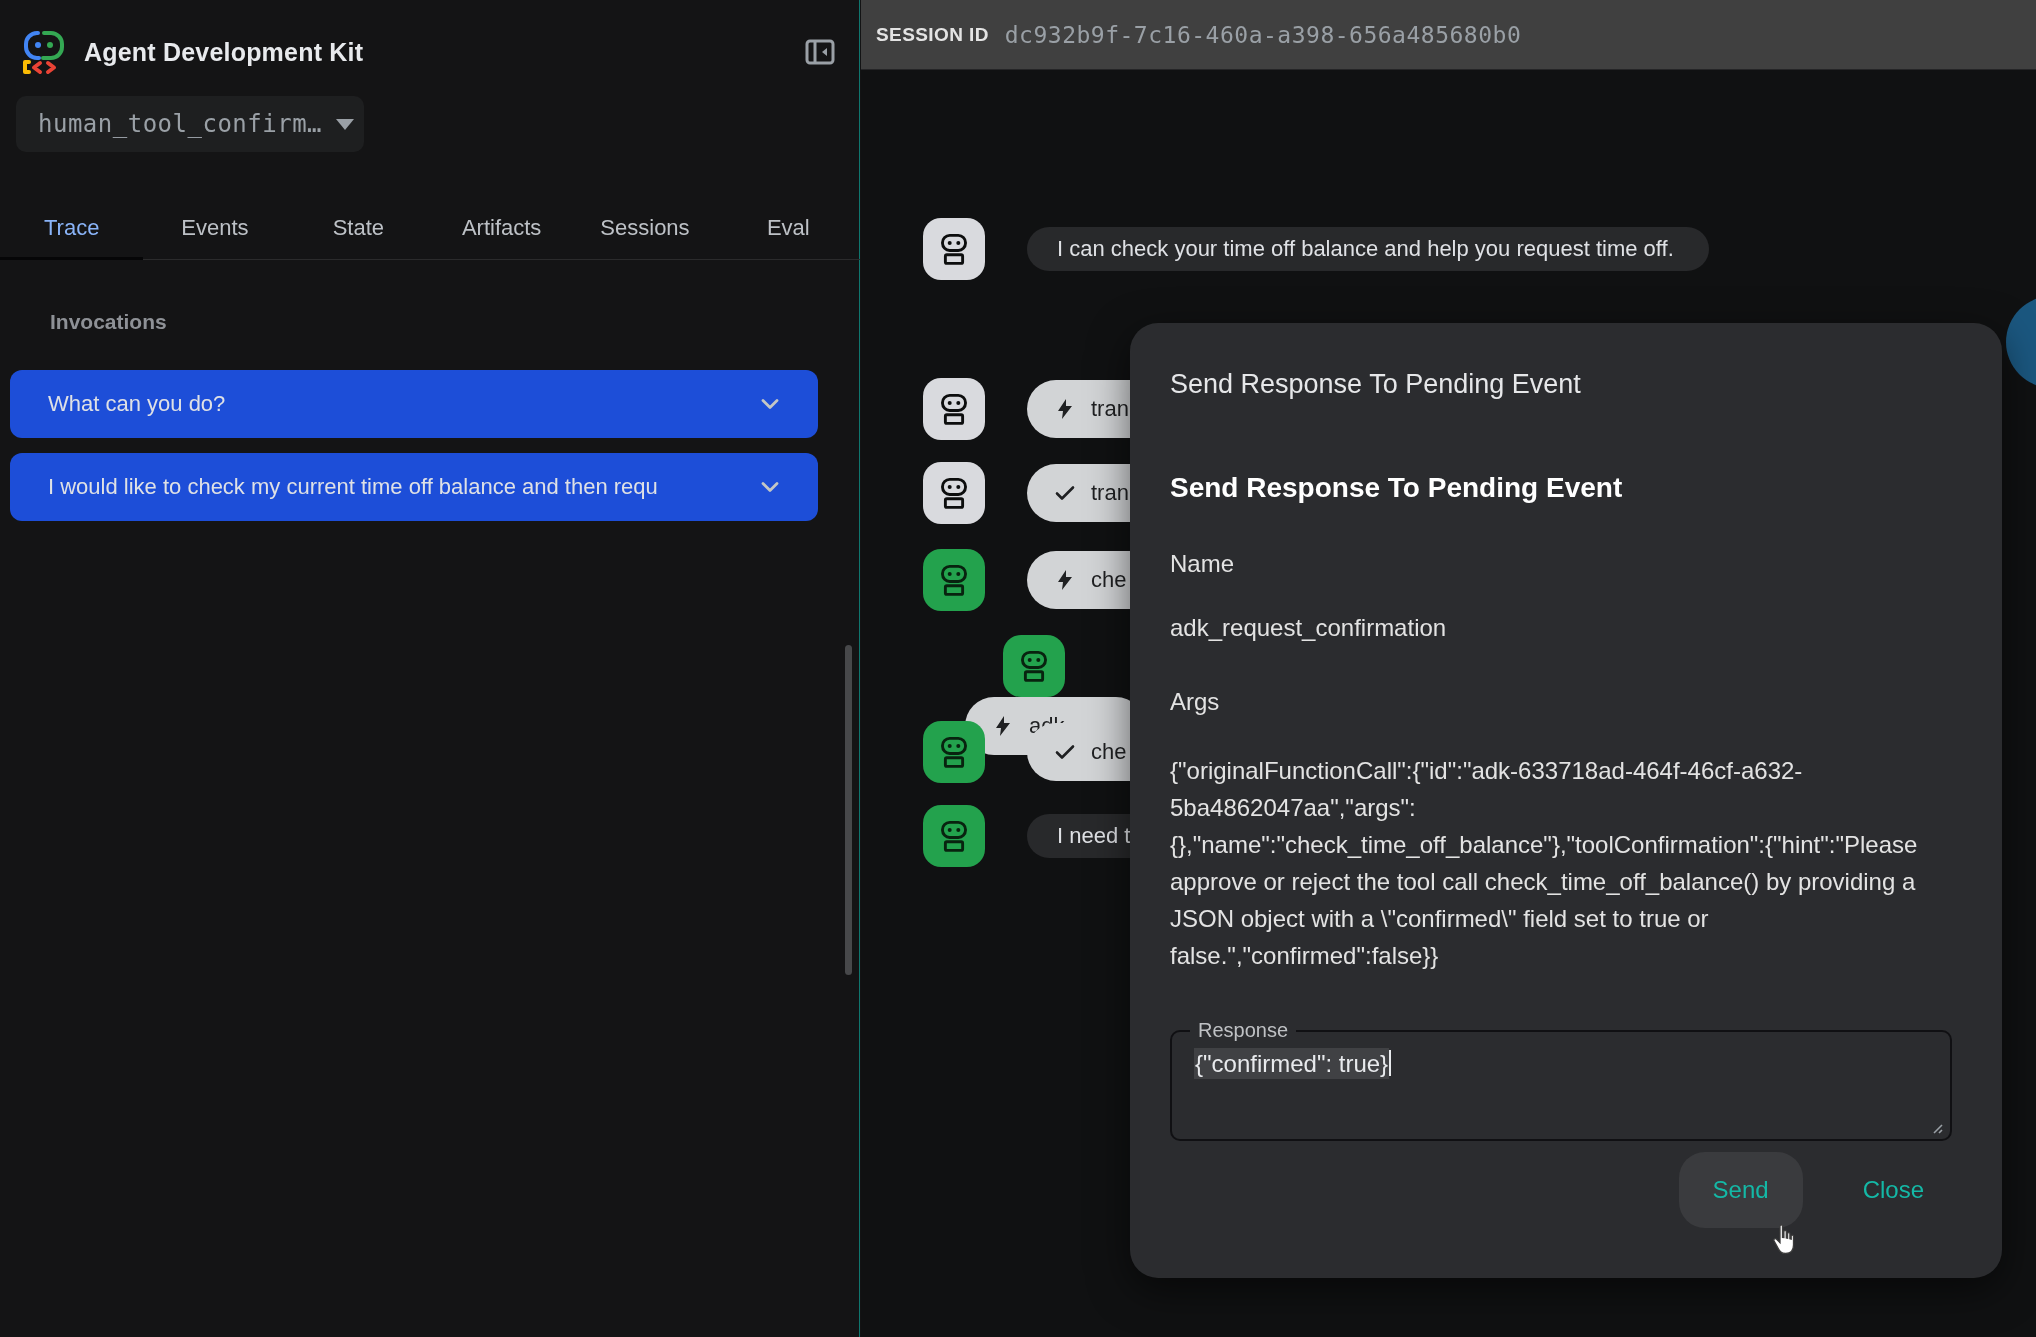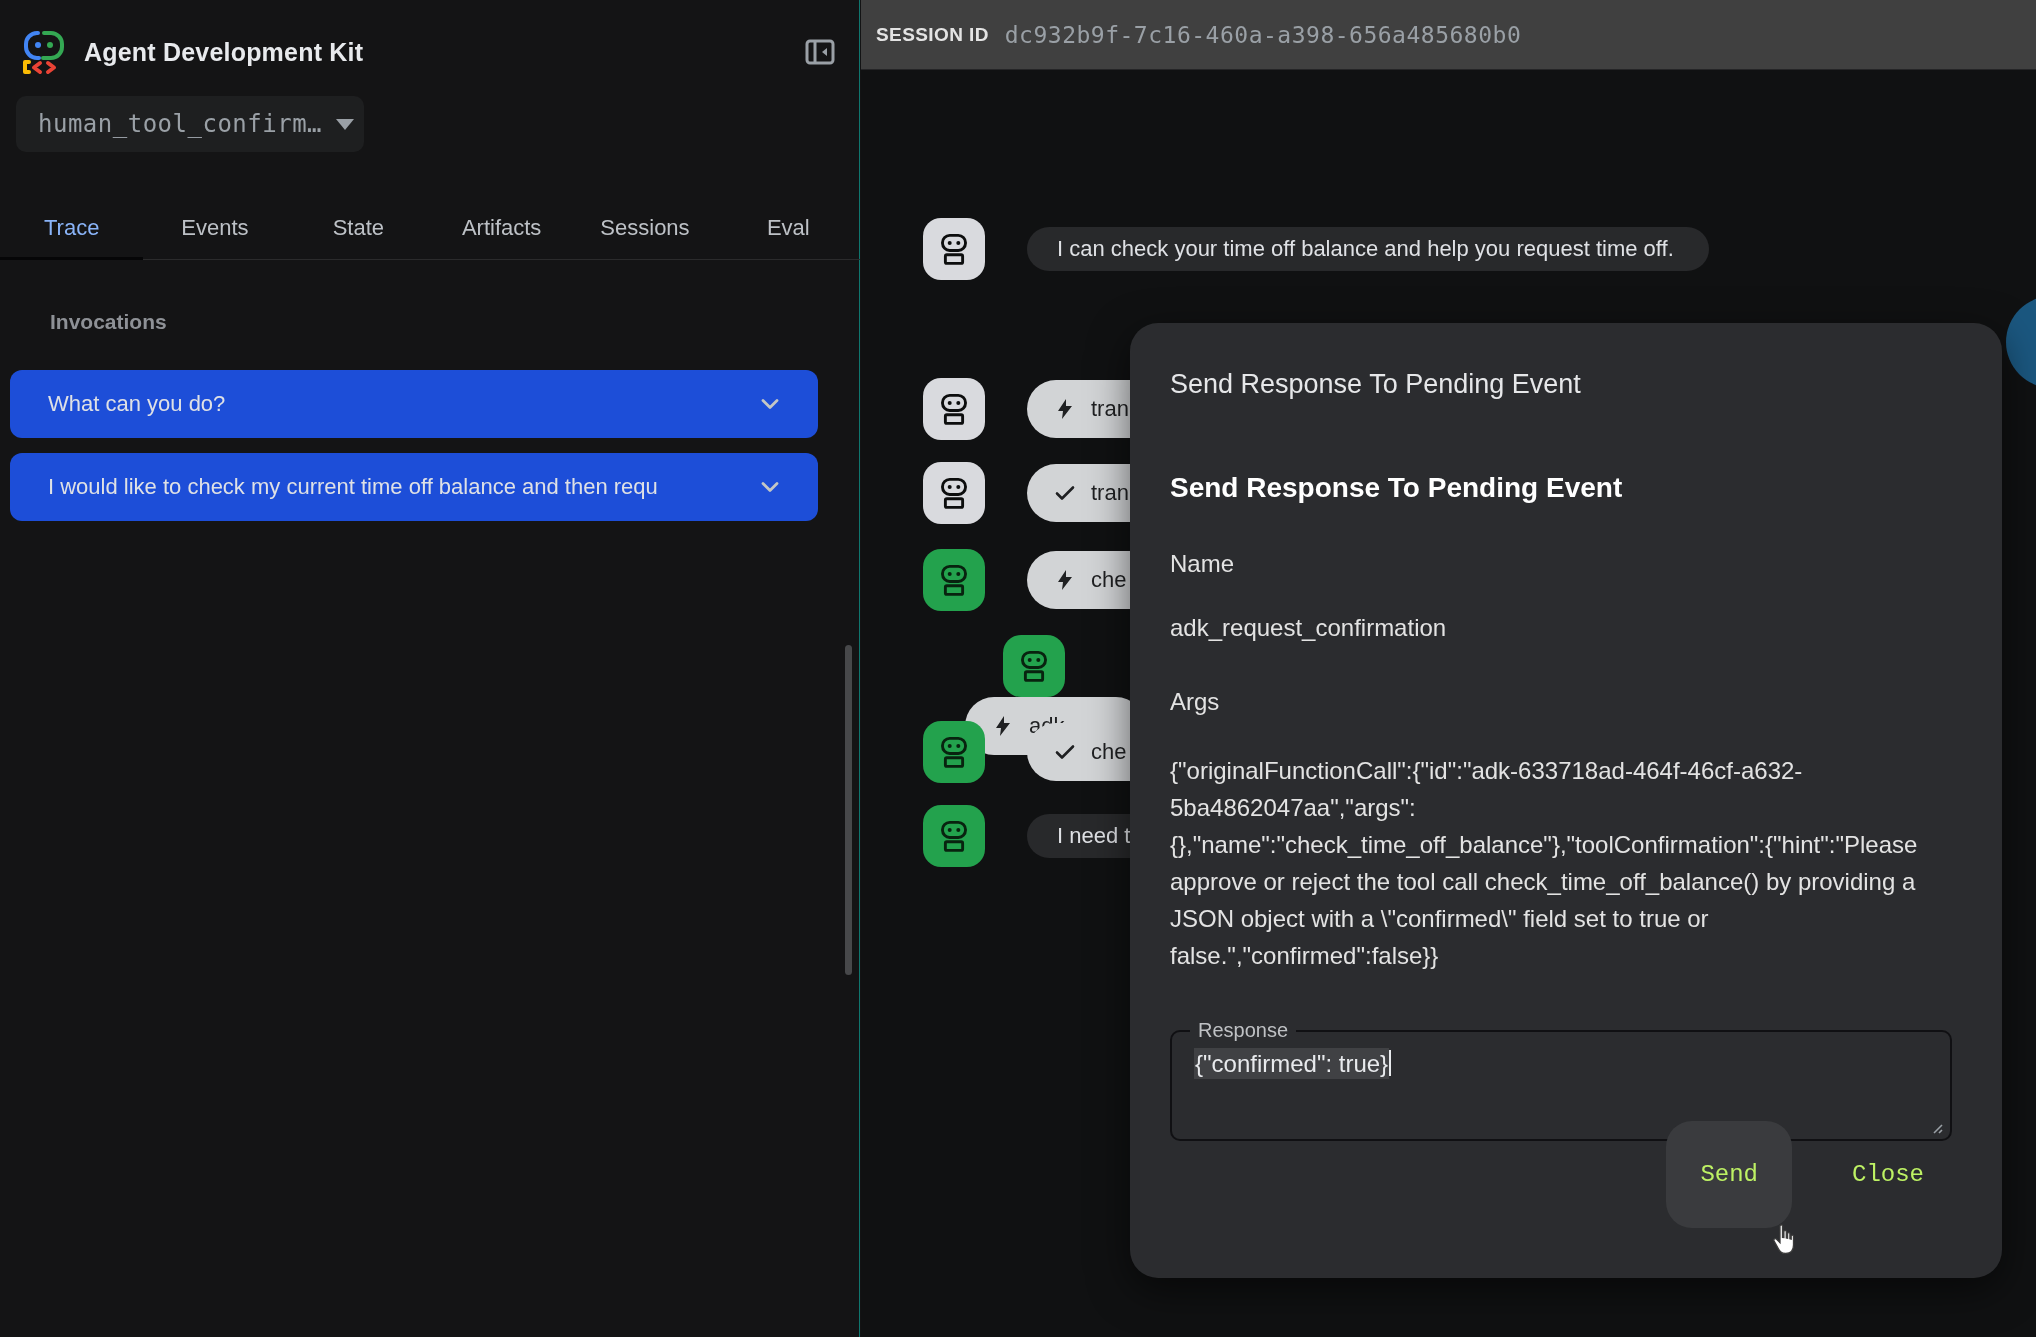--- a/index.html
+++ b/index.html
@@ -87,21 +87,21 @@
     margin-top:45px; width:782px; height:122px;
     border:2px solid #101013; border-radius:10px; position:relative;
   }
   #response-field legend { margin-left:18px; padding:0 8px; font-size:20px; color:#bfc1c4; }
   #response-text { position:absolute; left:22px; top:8px; font-size:24px; color:#e8eaed; cursor:text; }
   #response-text .sel { background:rgba(255,255,255,.10); padding:2px 1px; }
   #response-text .caret-bar { display:inline-block; width:2px; height:26px; background:#e8eaed; vertical-align:-4px; }
   #resize-handle { position:absolute; right:6px; bottom:4px; color:#9aa0a6; font-size:14px; }
 
   #dialog-actions { position:absolute; right:44px; bottom:50px; display:flex; align-items:center; gap:26px; }
-  .dlg-btn { font-size:24px; font-weight:500; color:#bef264; background:transparent; border:none; cursor:pointer; padding:40px 34px; border-radius:26px; font-family:Liberation Mono, monospace; }
+  .dlg-btn { font-size:24px; font-weight:500; color:#14b8a6; background:transparent; border:none; cursor:pointer; padding:24px 34px; border-radius:26px; font-family:Liberation Sans, sans-serif; }
   #send-button { background:#3a3b3e; }
 
   #cursor { position:absolute; left:1768px; top:1222px; z-index:20; pointer-events:none; }
 </style>
 </head>
 <body>
 
 <div id="stage">
 
   <div id="left-panel">

